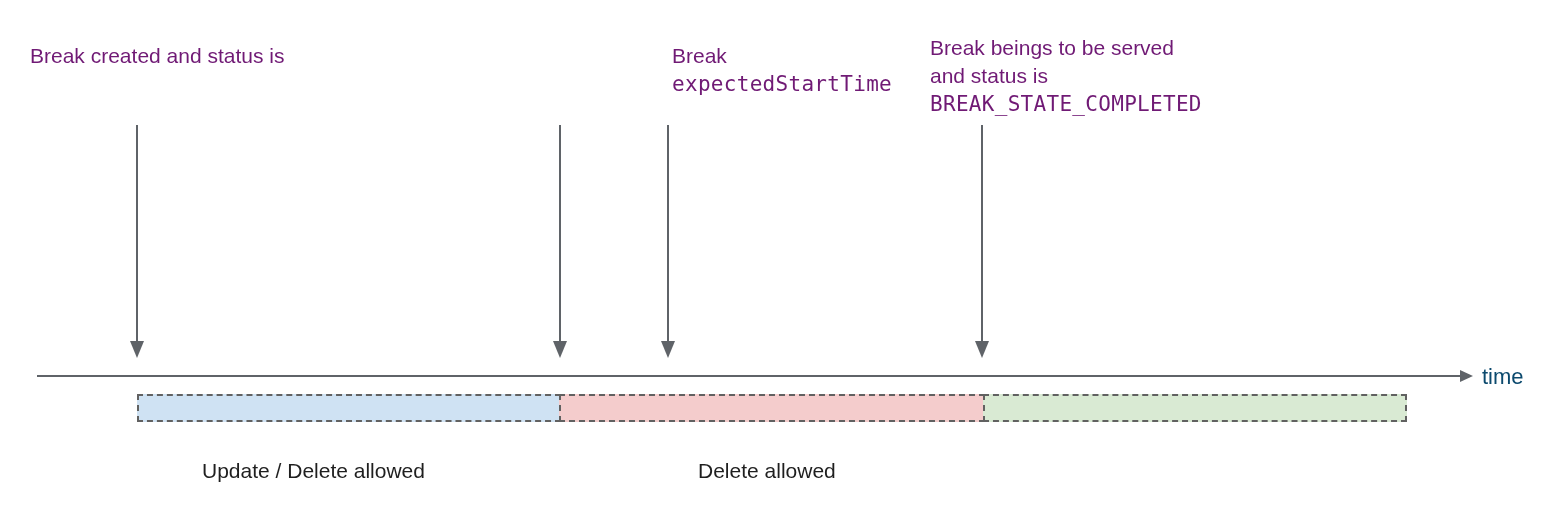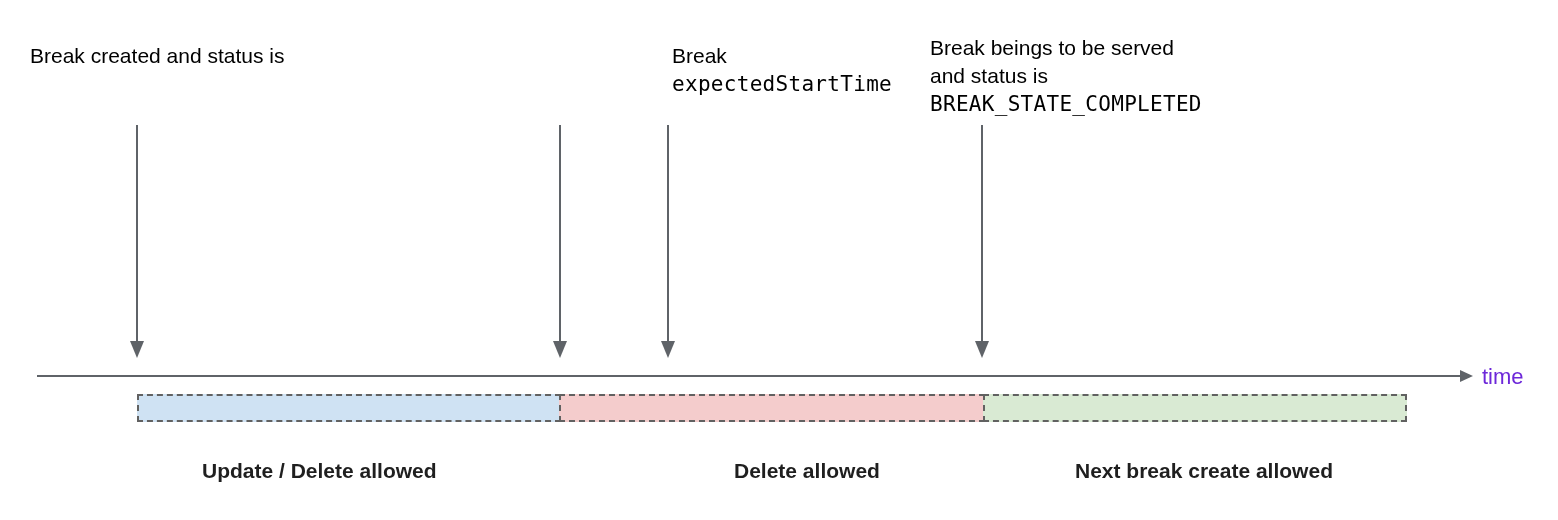--- a/index.html
+++ b/index.html
@@ -15,21 +15,21 @@
     background: #ffffff;
     overflow: hidden;
     color: #1f1f1f;
   }
 
   
   .annotation {
     position: absolute;
     font-size: 21px;
     line-height: 28px;
-    color: #000000;
+    color: #701a75;
     white-space: nowrap;
   }
   .annotation .code {
     font-family: "DejaVu Sans Mono", "Liberation Mono", monospace;
     font-size: 21px;
     letter-spacing: 0.3px;
   }
   #annotation-scheduled   { left: 30px;  top: 42px; }
   #annotation-decisioned  { left: 352px; top: 42px; }
   #annotation-expected    { left: 672px; top: 42px; }
@@ -75,21 +75,21 @@
     width: 0; height: 0;
     border-top: 6px solid transparent;
     border-bottom: 6px solid transparent;
     border-left: 13px solid #5f6368;
   }
   #time-label {
     position: absolute;
     left: 1482px;
     top: 364px;
     font-size: 22px;
-    color: #6d28d9;
+    color: #0c4a6e;
   }
 
   
   .segment {
     position: absolute;
     top: 394px;
     height: 28px;
     box-sizing: border-box;
     border: 2px dashed #616161;
   }
@@ -97,24 +97,23 @@
   #segment-delete        { left: 559px; width: 426px; }
   #segment-next-create   { left: 983px; width: 424px; }
 
   
   .segment-caption {
     position: absolute;
     top: 459px;
     font-size: 21px;
     color: #1f1f1f;
     white-space: nowrap;
-    font-weight: bold;
   }
   #caption-update-delete { left: 202px; }
-  #caption-delete        { left: 734px; }
+  #caption-delete        { left: 698px; }
   #caption-next-create   { left: 1075px; }
 </style>
 </head>
 <body>
 
 <div id="canvas">
 
   <div class="annotation" id="annotation-scheduled">
     <div>Break created and status is</div>
   </div>
@@ -138,15 +137,14 @@
 
   <div id="time-axis"></div>
   <div id="time-label">time</div>
 
   <div class="segment" id="segment-update-delete" style="background-color: rgb(207, 226, 243);"></div>
   <div class="segment" id="segment-delete" style="background-color: rgb(244, 204, 204);"></div>
   <div class="segment" id="segment-next-create" style="background-color: rgb(217, 234, 211);"></div>
 
   <div class="segment-caption" id="caption-update-delete">Update / Delete allowed</div>
   <div class="segment-caption" id="caption-delete">Delete allowed</div>
-  <div class="segment-caption" id="caption-next-create">Next break create allowed</div>
 
 </div>
 
 </body></html>

